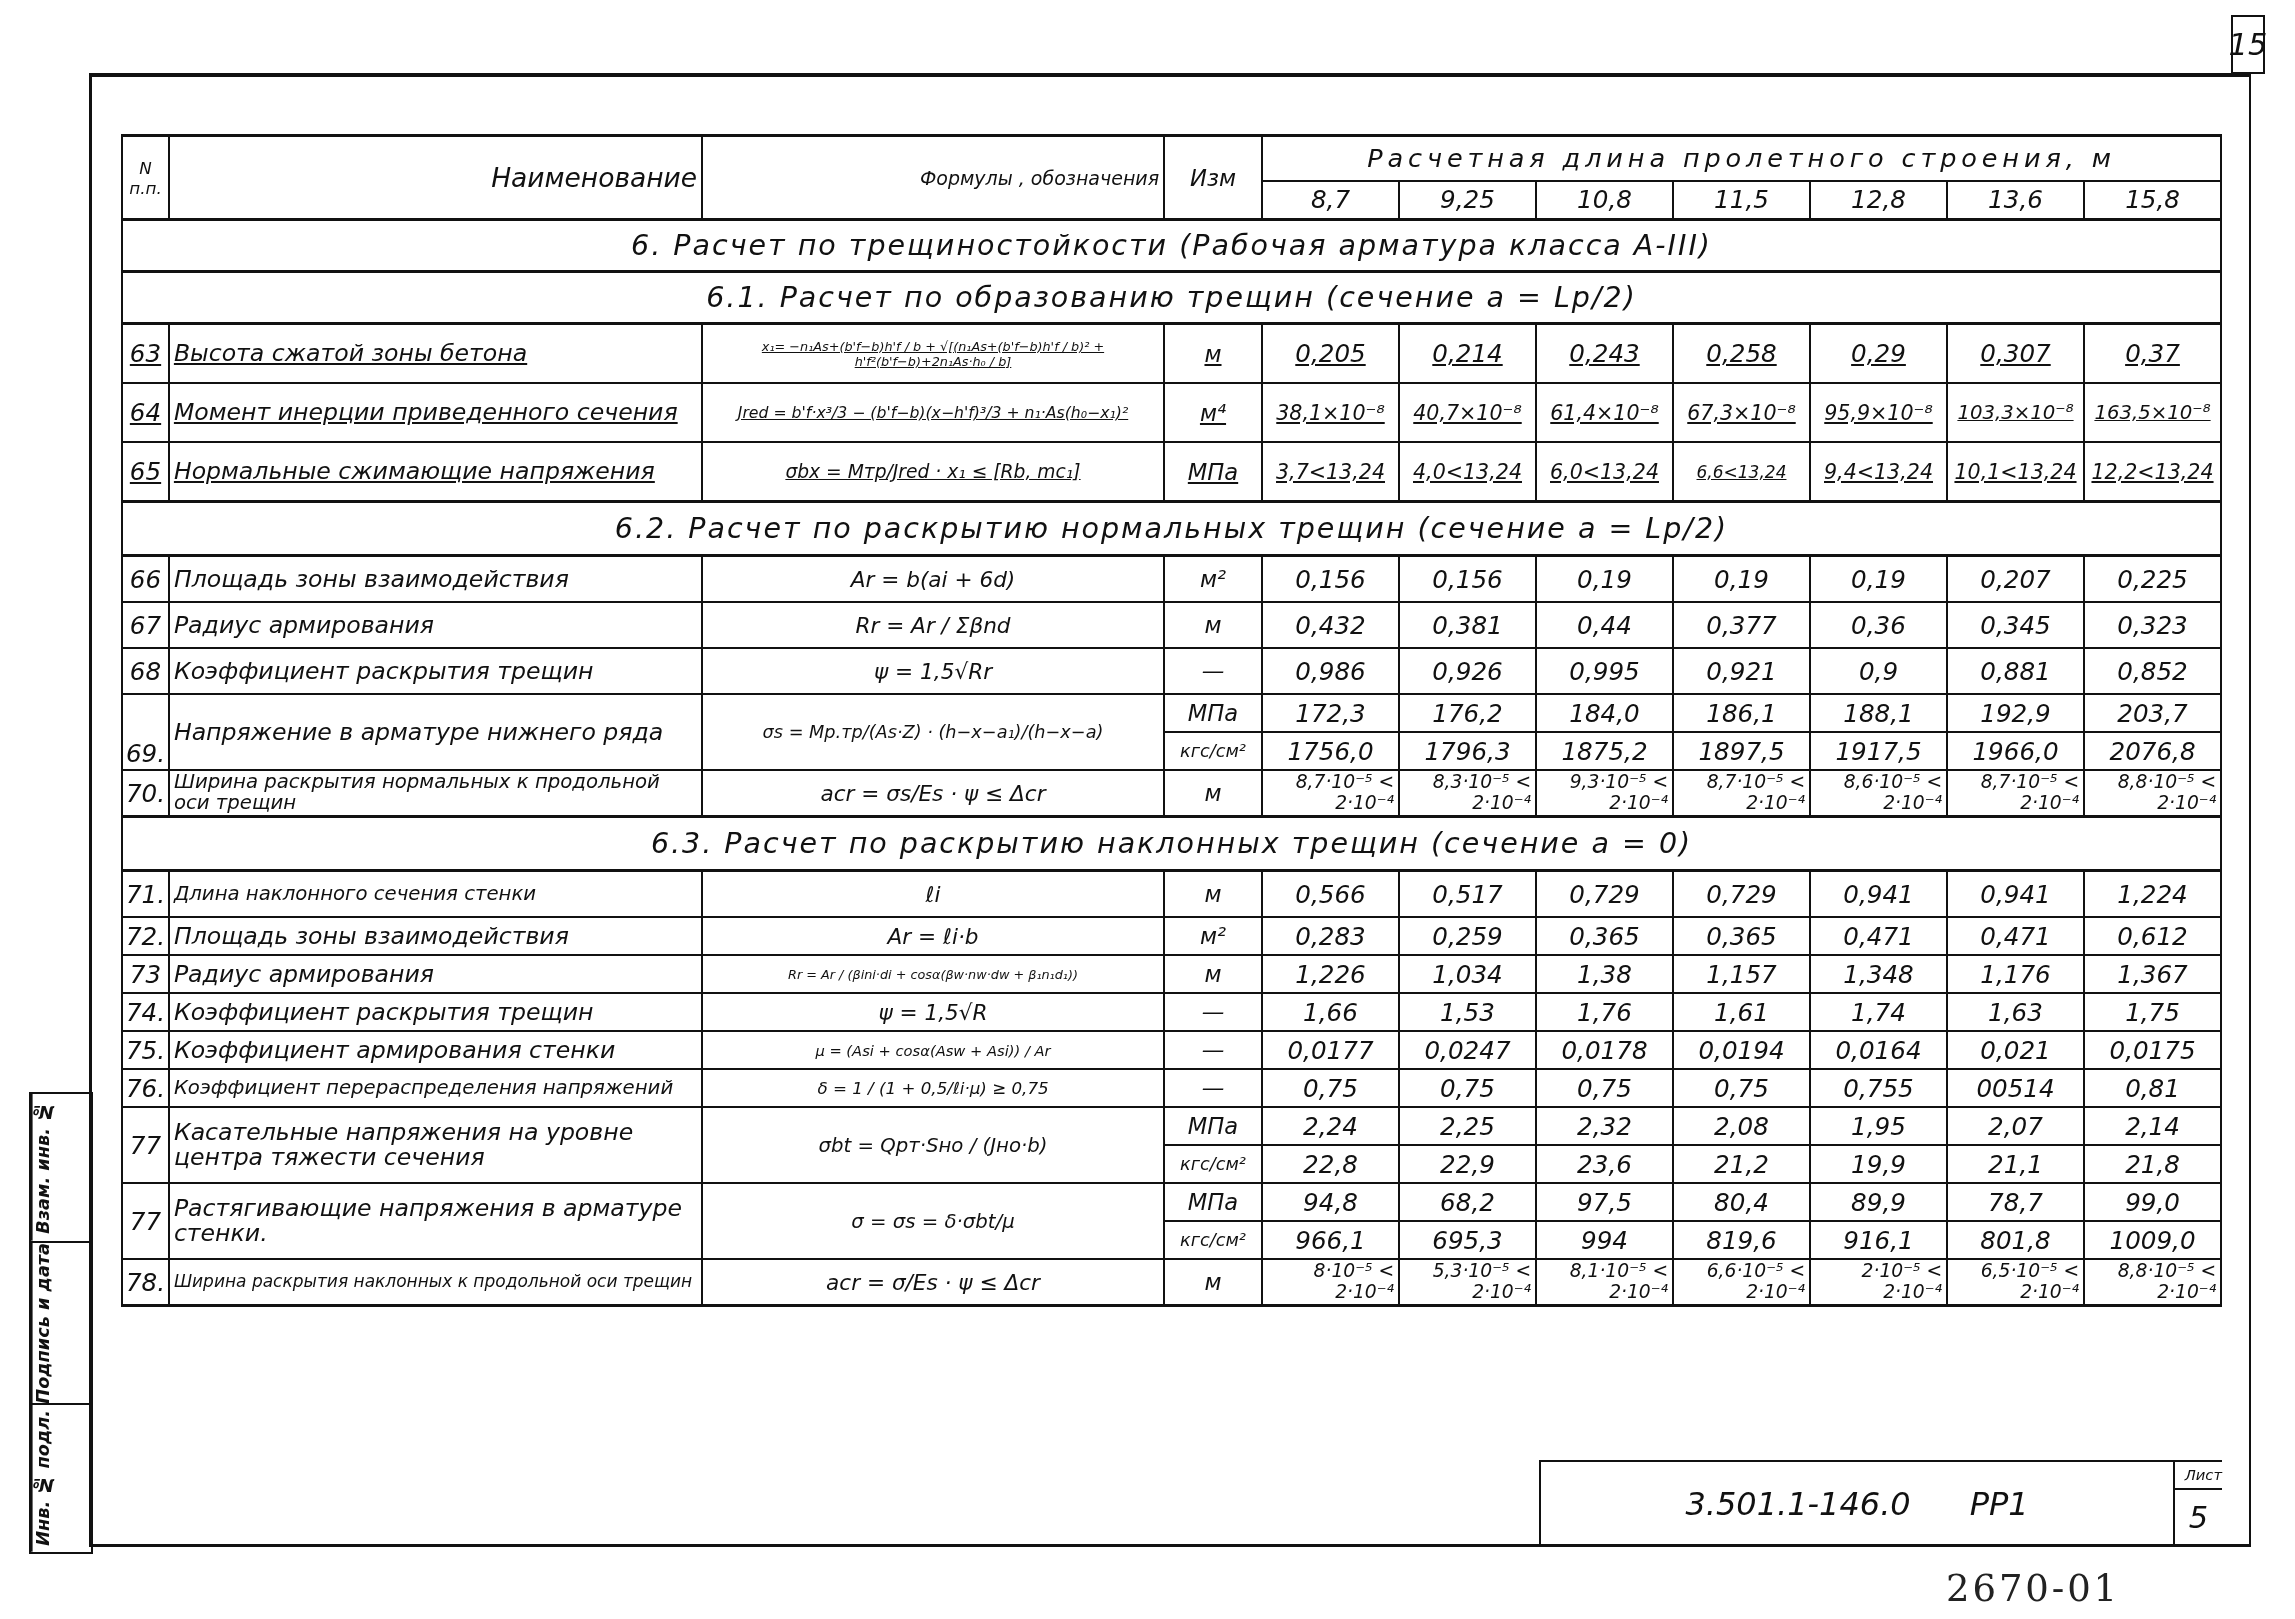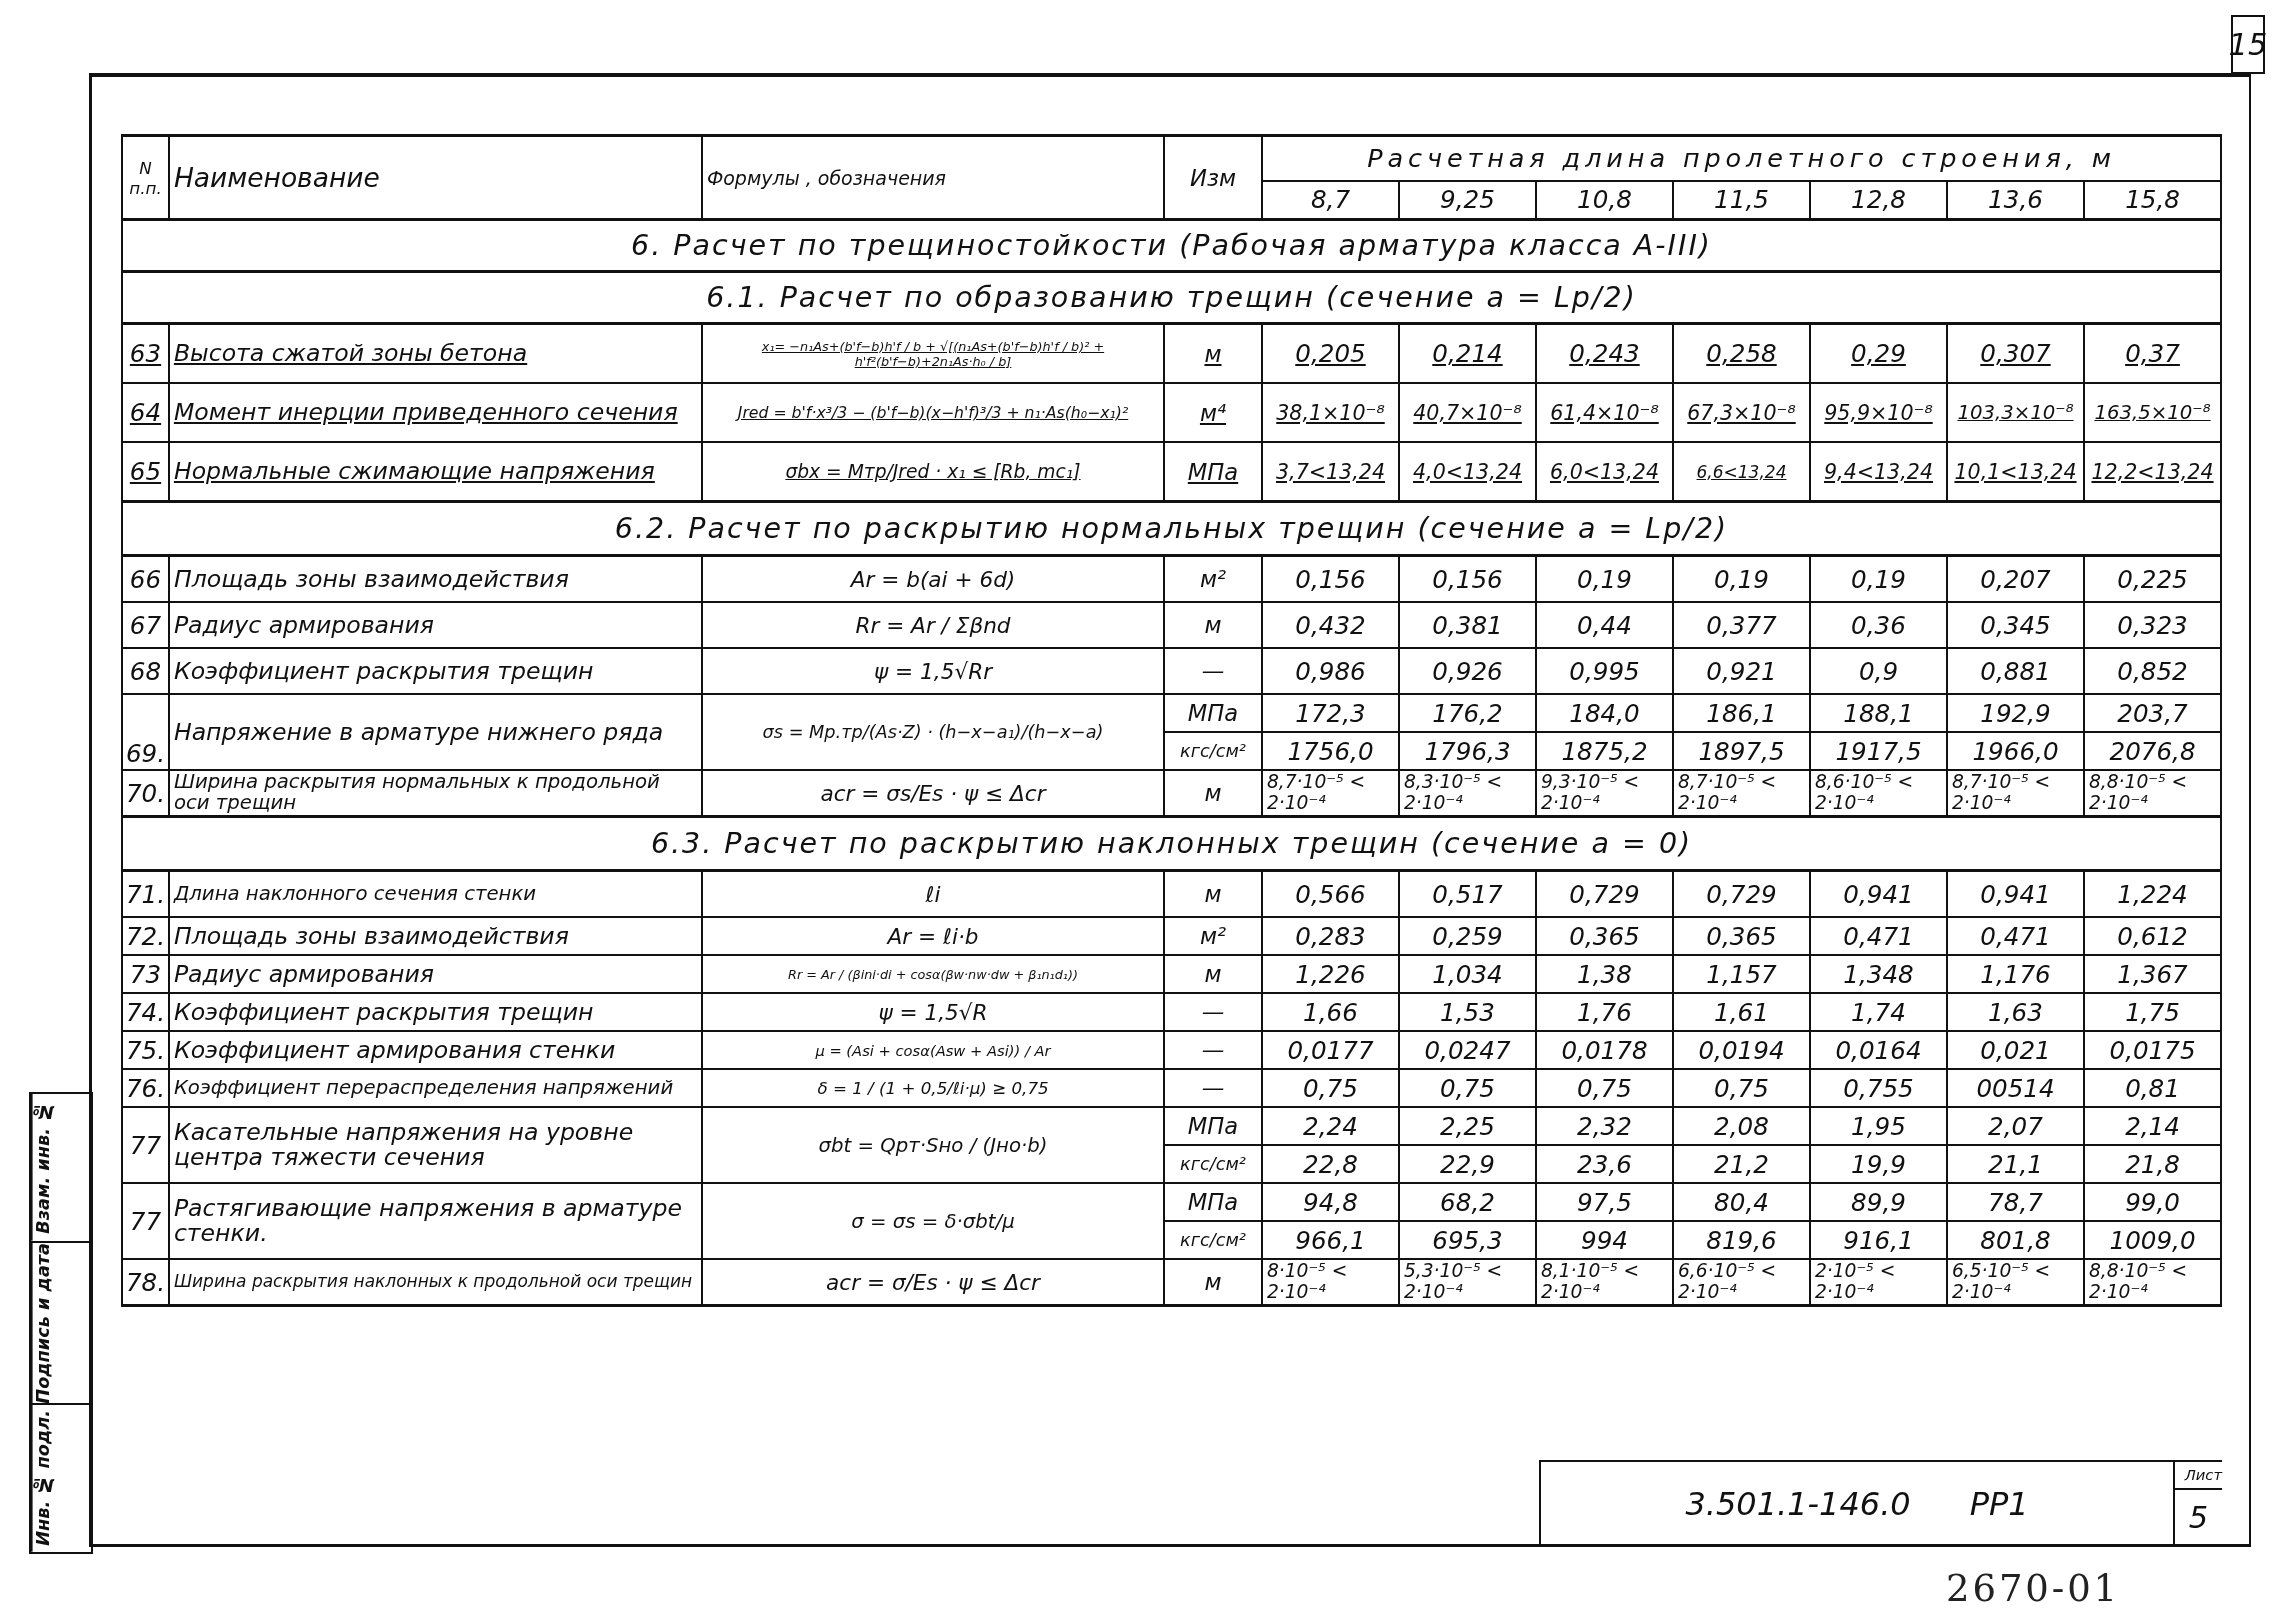--- a/index.html
+++ b/index.html
@@ -29,30 +29,30 @@
   table.calc td, table.calc th {
     border: 2px solid #111; padding: 1px 3.9px; font-weight: normal;
     font-style: italic; vertical-align: middle; overflow: hidden;
   }
   col.c-no { width: 47px; }
   col.c-name { width: 533px; }
   col.c-formula { width: 462px; }
   col.c-unit { width: 98px; }
   col.c-val { width: 137px; }
 
-  .hdr-cell { font-size: 26.5px; text-align: left; }
+  .hdr-cell { font-size: 26.5px; text-align: right; }
   .hdr-span { font-size: 25.5px; text-align: center; letter-spacing: 4.9px; }
   .hdr-len { font-size: 24.6px; text-align: center; }
   .section { font-size: 28.5px; text-align: center; letter-spacing: 2px; height: 47px; border-top-width: 3.4px !important; border-bottom-width: 3.4px !important; }
   .num { font-size: 24.6px; text-align: center; padding: 1px 1px !important; }
   .name { font-size: 23.6px; line-height: 1.05; }
   .formula { font-size: 21.6px; text-align: center; }
   .unit { font-size: 22.6px; text-align: center; }
   .val { font-size: 24.6px; text-align: center; }
-  .val-sm { font-size: 18.7px; line-height: 1.1; text-align: left; }
+  .val-sm { font-size: 18.7px; line-height: 1.1; text-align: right; }
   .row-std td { height: 42px; }
   .row-tall td { height: 55px; text-decoration: underline; }
   .row-sub td { height: 34px; }
 
   
   .stamp {
     position: absolute; left: 28.5px; top: 1092px; width: 64px; height: 462px;
     border: 2.9px solid #111; box-sizing: border-box; display: flex; flex-direction: column;
   }
   .stamp-cell { flex: 1; border-bottom: 2.5px solid #111; display: flex; }

